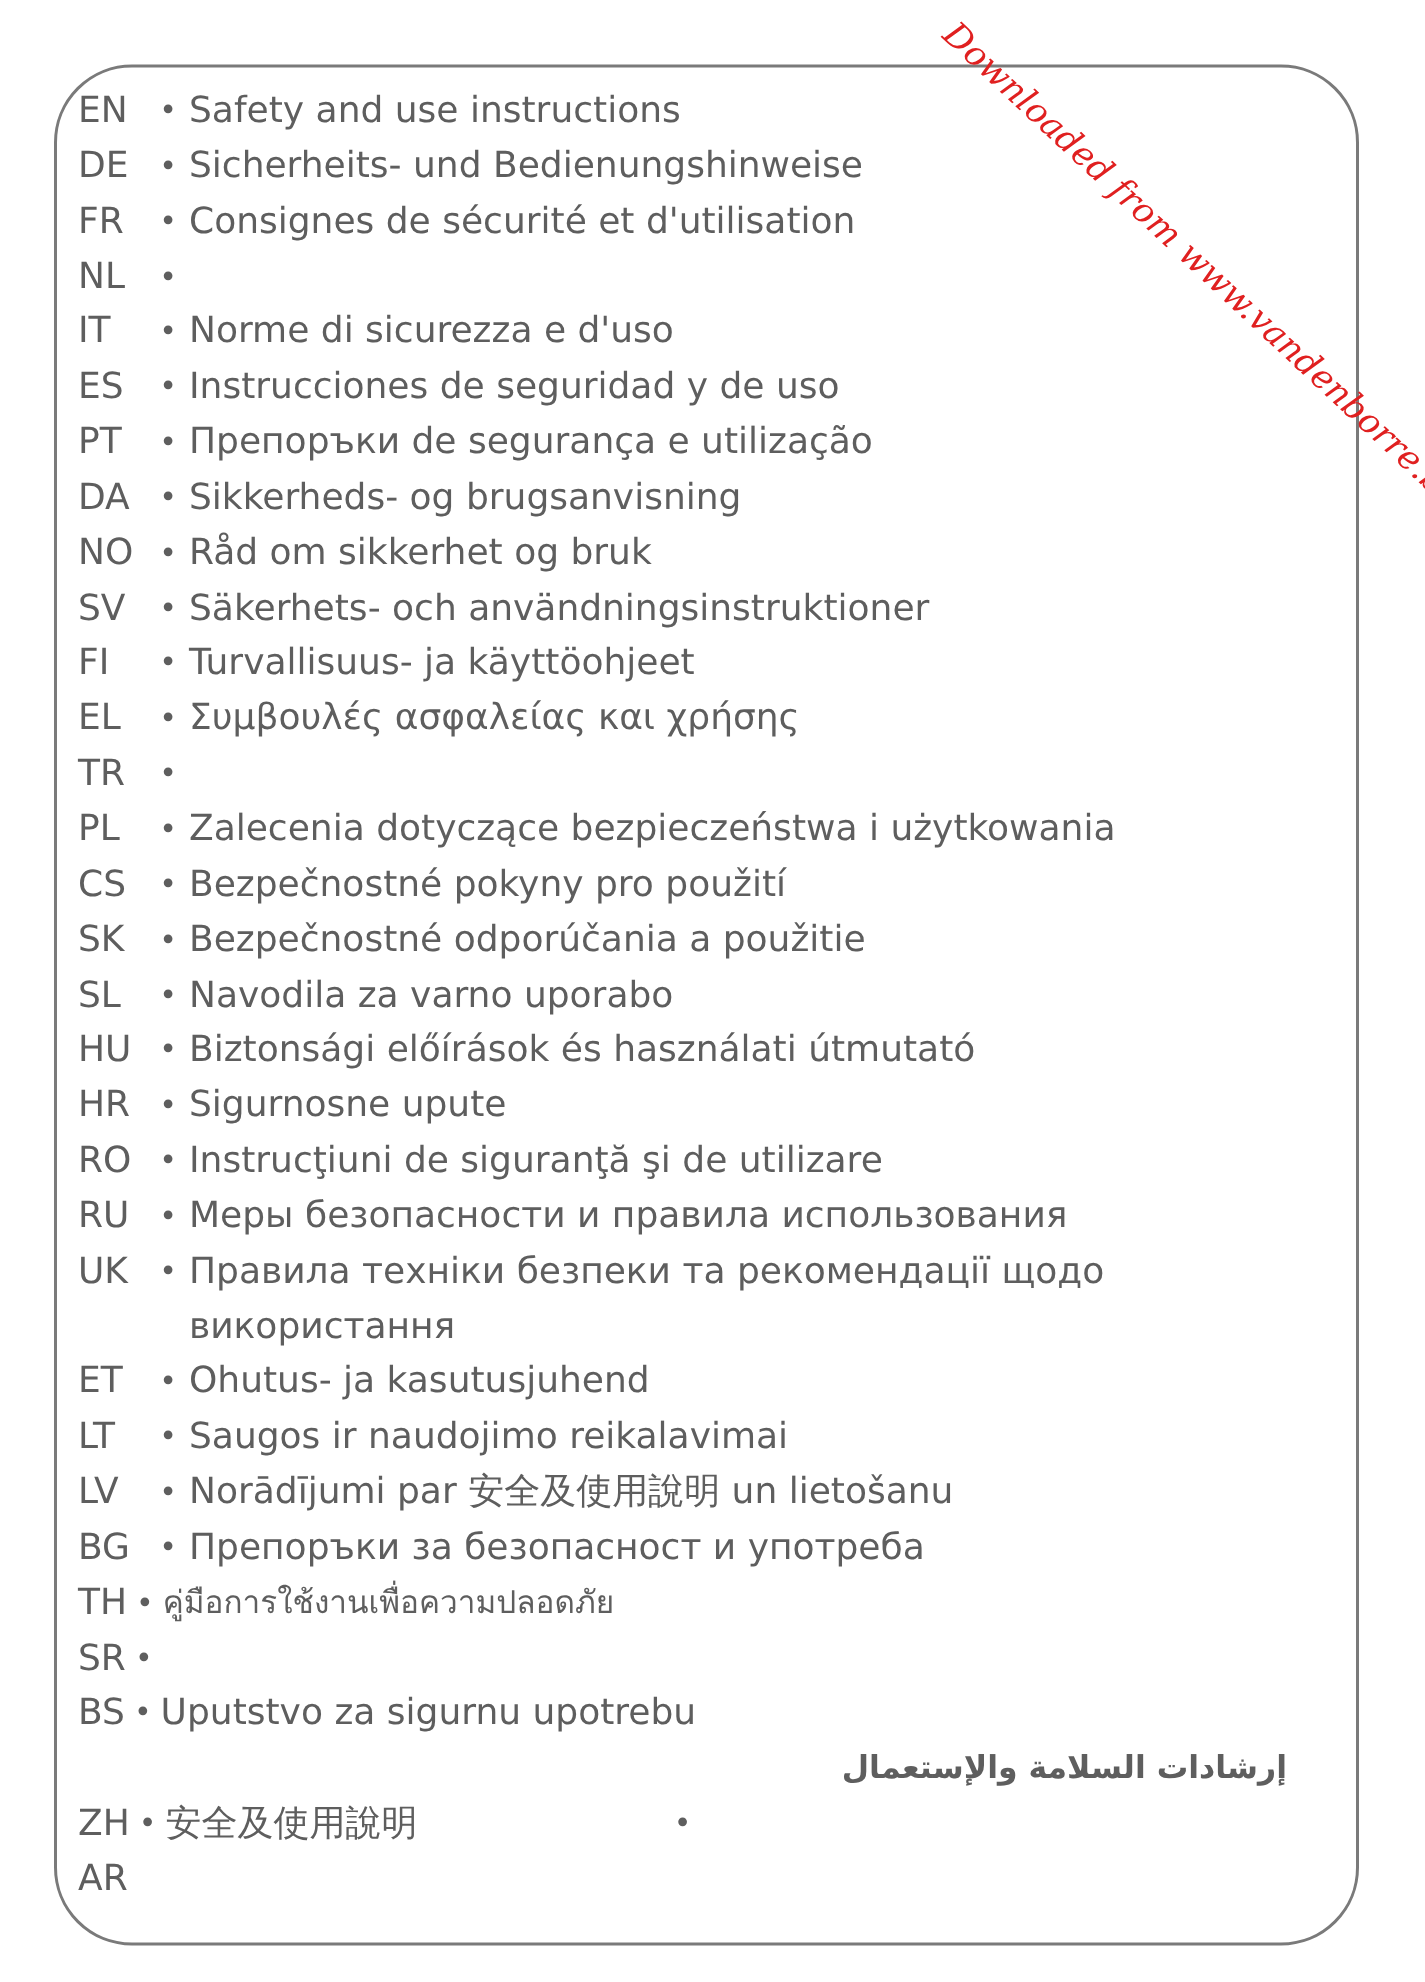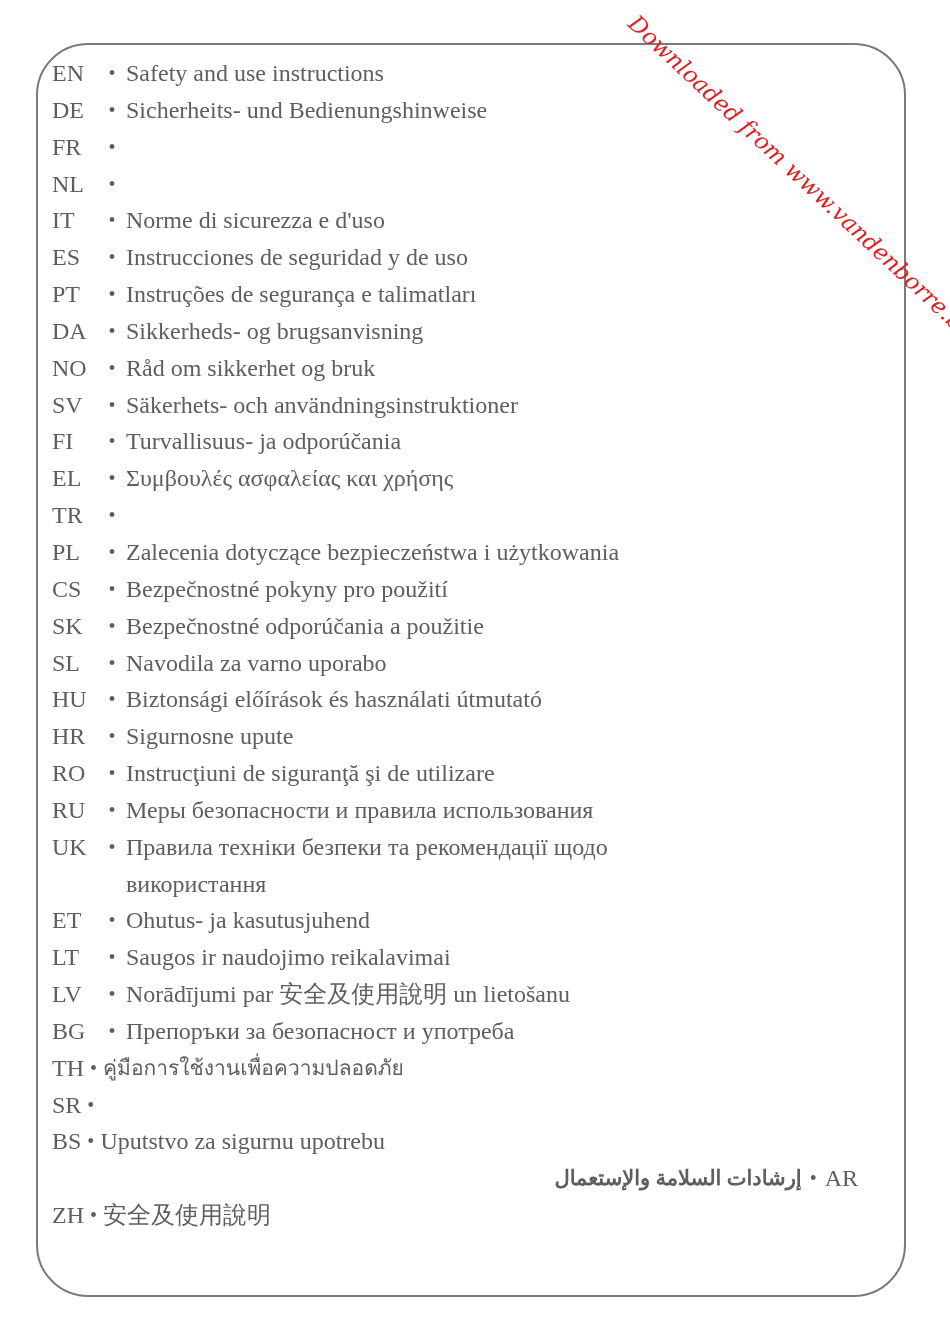--- a/index.html
+++ b/index.html
@@ -2,28 +2,28 @@
 <html><head>
 <meta charset="utf-8">
 <style>
   html, body { margin:0; padding:0; background:#ffffff; }
   body { width:950px; height:1321px; position:relative; overflow:hidden; font-family:"DejaVu Sans", sans-serif; color:#5e5e5e; }
   .frame {
     position:absolute; left:36px; top:43px; width:870px; height:1254px;
     border:2px solid #7a7a7a; border-radius:52px; box-sizing:border-box;
   }
   .list { position:absolute; left:52px; top:55px; width:820px; }
-  .row { display:flex; height:36.85px; line-height:36.85px; font-size:24px; white-space:nowrap;font-family:Liberation Serif, serif; }
+  .row { display:flex; height:36.85px; line-height:36.85px; font-size:24px; white-space:nowrap; }
   .code { width:46px; display:inline-block; }
   .dot { width:28px; display:inline-block; text-align:center; font-size:20px; }
   .row.tight .code { width:auto; margin-right:6px; }
   .row.tight .dot { width:auto; margin-right:6px; }
   .row.cont { padding-left:74px; }
   .row.th .txt { font-size:21px; }
-  .row.ar { justify-content:flex-end; padding-right:14px; }
+  .row.ar { justify-content:space-between; padding-right:14px;flex-direction:column; }
   .row.ar .txt { direction:rtl; font-weight:bold; font-size:21px; }
   .row.ar .dot { width:auto; margin:0 8px; }
   .watermark {
     position:absolute; left:560px; top:150px; color:#e02020; font-family:"DejaVu Serif", serif;
     font-size:23px; font-style:italic; transform:rotate(43deg); transform-origin:left top; white-space:nowrap;
     left:641px; top:10px;
   }
 </style>
 </head>
 <body>
@@ -38,59 +38,60 @@
       <span class="txt">Safety and use instructions</span>
     </div>
   <div class="row">
       <span class="code">DE</span>
       <span class="dot">•</span>
       <span class="txt">Sicherheits- und Bedienungshinweise</span>
     </div>
   <div class="row">
       <span class="code">FR</span>
       <span class="dot">•</span>
+      <span class="txt">Consignes de sécurité et d'utilisation</span>
     </div>
   <div class="row">
       <span class="code">NL</span>
       <span class="dot">•</span>
     </div>
   <div class="row">
       <span class="code">IT</span>
       <span class="dot">•</span>
       <span class="txt">Norme di sicurezza e d'uso</span>
     </div>
   <div class="row">
       <span class="code">ES</span>
       <span class="dot">•</span>
       <span class="txt">Instrucciones de seguridad y de uso</span>
     </div>
   <div class="row">
       <span class="code">PT</span>
       <span class="dot">•</span>
-      <span class="txt">Instruções de segurança e talimatları</span>
+      <span class="txt">Препоръки de segurança e utilização</span>
     </div>
   <div class="row">
       <span class="code">DA</span>
       <span class="dot">•</span>
       <span class="txt">Sikkerheds- og brugsanvisning</span>
     </div>
   <div class="row">
       <span class="code">NO</span>
       <span class="dot">•</span>
       <span class="txt">Råd om sikkerhet og bruk</span>
     </div>
   <div class="row">
       <span class="code">SV</span>
       <span class="dot">•</span>
       <span class="txt">Säkerhets- och användningsinstruktioner</span>
     </div>
   <div class="row">
       <span class="code">FI</span>
       <span class="dot">•</span>
-      <span class="txt">Turvallisuus- ja odporúčania</span>
+      <span class="txt">Turvallisuus- ja käyttöohjeet</span>
     </div>
   <div class="row">
       <span class="code">EL</span>
       <span class="dot">•</span>
       <span class="txt">Συμβουλές ασφαλείας και χρήσης</span>
     </div>
   <div class="row">
       <span class="code">TR</span>
       <span class="dot">•</span>
     </div>

